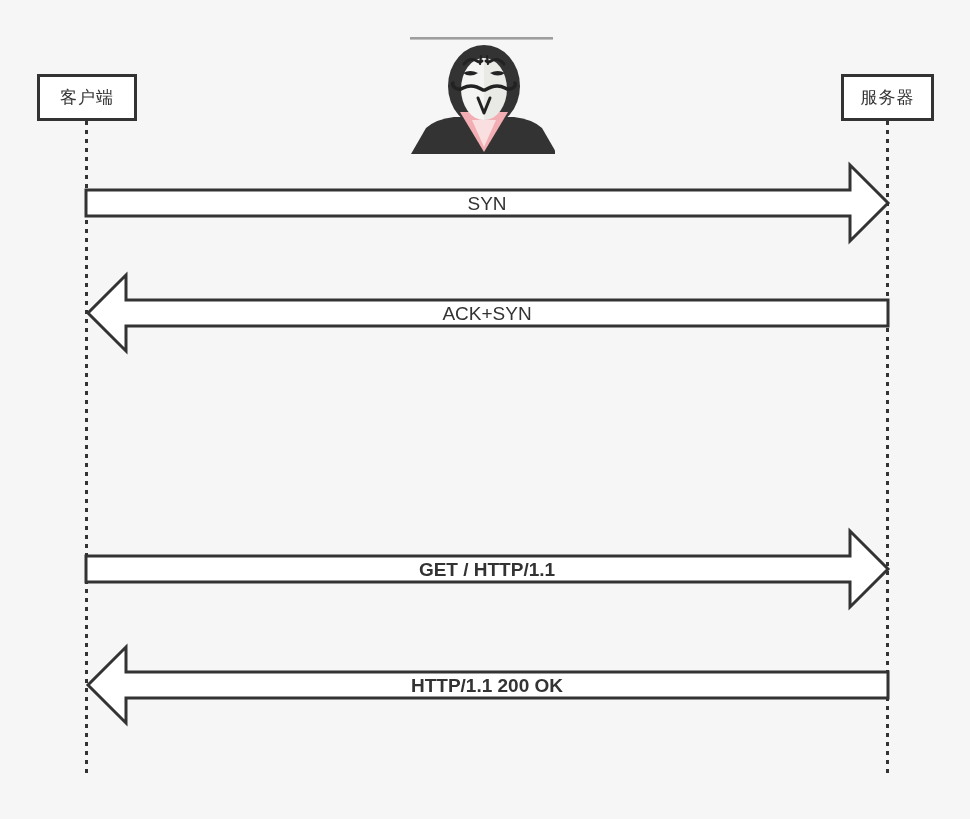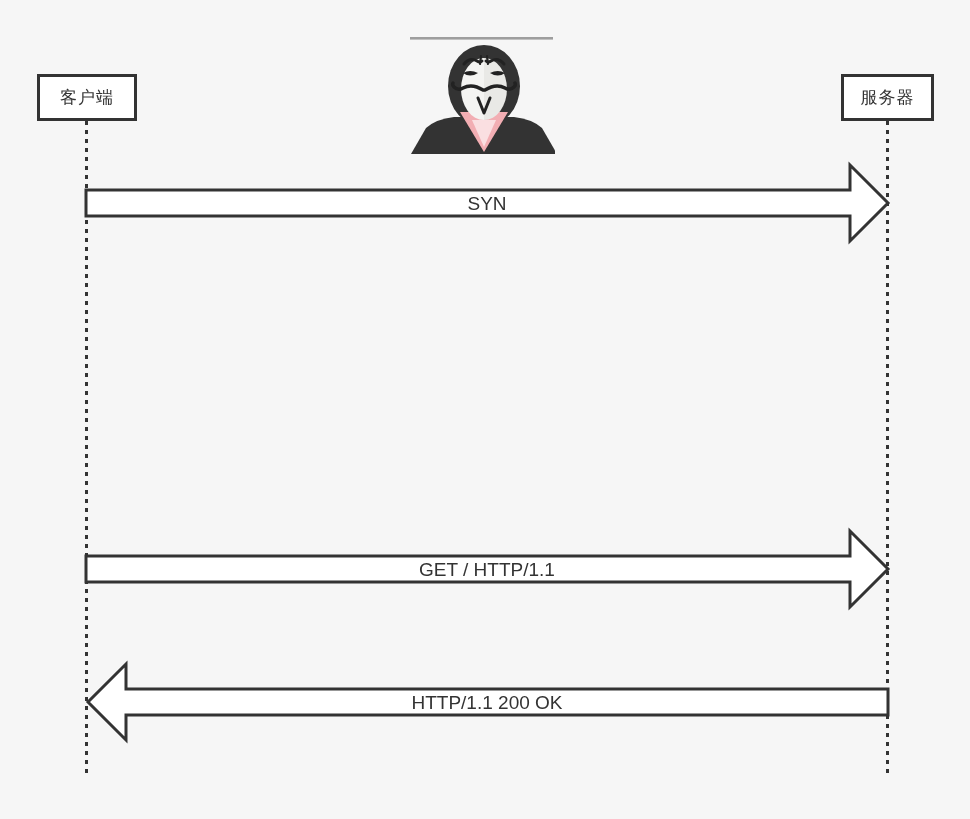--- a/index.html
+++ b/index.html
@@ -49,22 +49,22 @@
   }
   .msg svg { display:block; }
   .msg text {
     font-family: "Liberation Sans", "DejaVu Sans", sans-serif;
     font-size: 19px;
     fill: #333333;
   }
   .msg-1 { top: 161px; }
   .msg-2 { top: 271px; }
   .msg-3 { top: 400px; }
-  .msg-4 { top: 527px; }
-  .msg-5 { top: 660px; }
+  .msg-4 { top: 527px; font-weight: bold; }
+  .msg-5 { top: 643px; font-weight: bold; }
   
   .attacker {
     position: absolute;
     left: 410px;
     top: 28px;
     width: 145px;
     height: 126px;
   }
 </style>
 </head>
@@ -75,20 +75,26 @@
   <div class="lifeline lifeline-client"></div>
   <div class="lifeline lifeline-server"></div>
 
   <div class="msg msg-1">
     <svg width="810" height="84" viewBox="0 0 810 84">
       <polygon points="4,29 768,29 768,4 806,42 768,80 768,55 4,55" fill="#ffffff" stroke="#333333" stroke-width="3"></polygon>
       <text x="405" y="49" text-anchor="middle">SYN</text>
     </svg>
   </div>
 
+  <div class="msg msg-2">
+    <svg width="810" height="84" viewBox="0 0 810 84">
+      <polygon points="806,29 44,29 44,4 6,42 44,80 44,55 806,55" fill="#ffffff" stroke="#333333" stroke-width="3"></polygon>
+      <text x="405" y="49" text-anchor="middle">ACK+SYN</text>
+    </svg>
+  </div>
 
 
   <div class="msg msg-4">
     <svg width="810" height="84" viewBox="0 0 810 84">
       <polygon points="4,29 768,29 768,4 806,42 768,80 768,55 4,55" fill="#ffffff" stroke="#333333" stroke-width="3"></polygon>
       <text x="405" y="49" text-anchor="middle">GET / HTTP/1.1</text>
     </svg>
   </div>
 
   <div class="msg msg-5">

